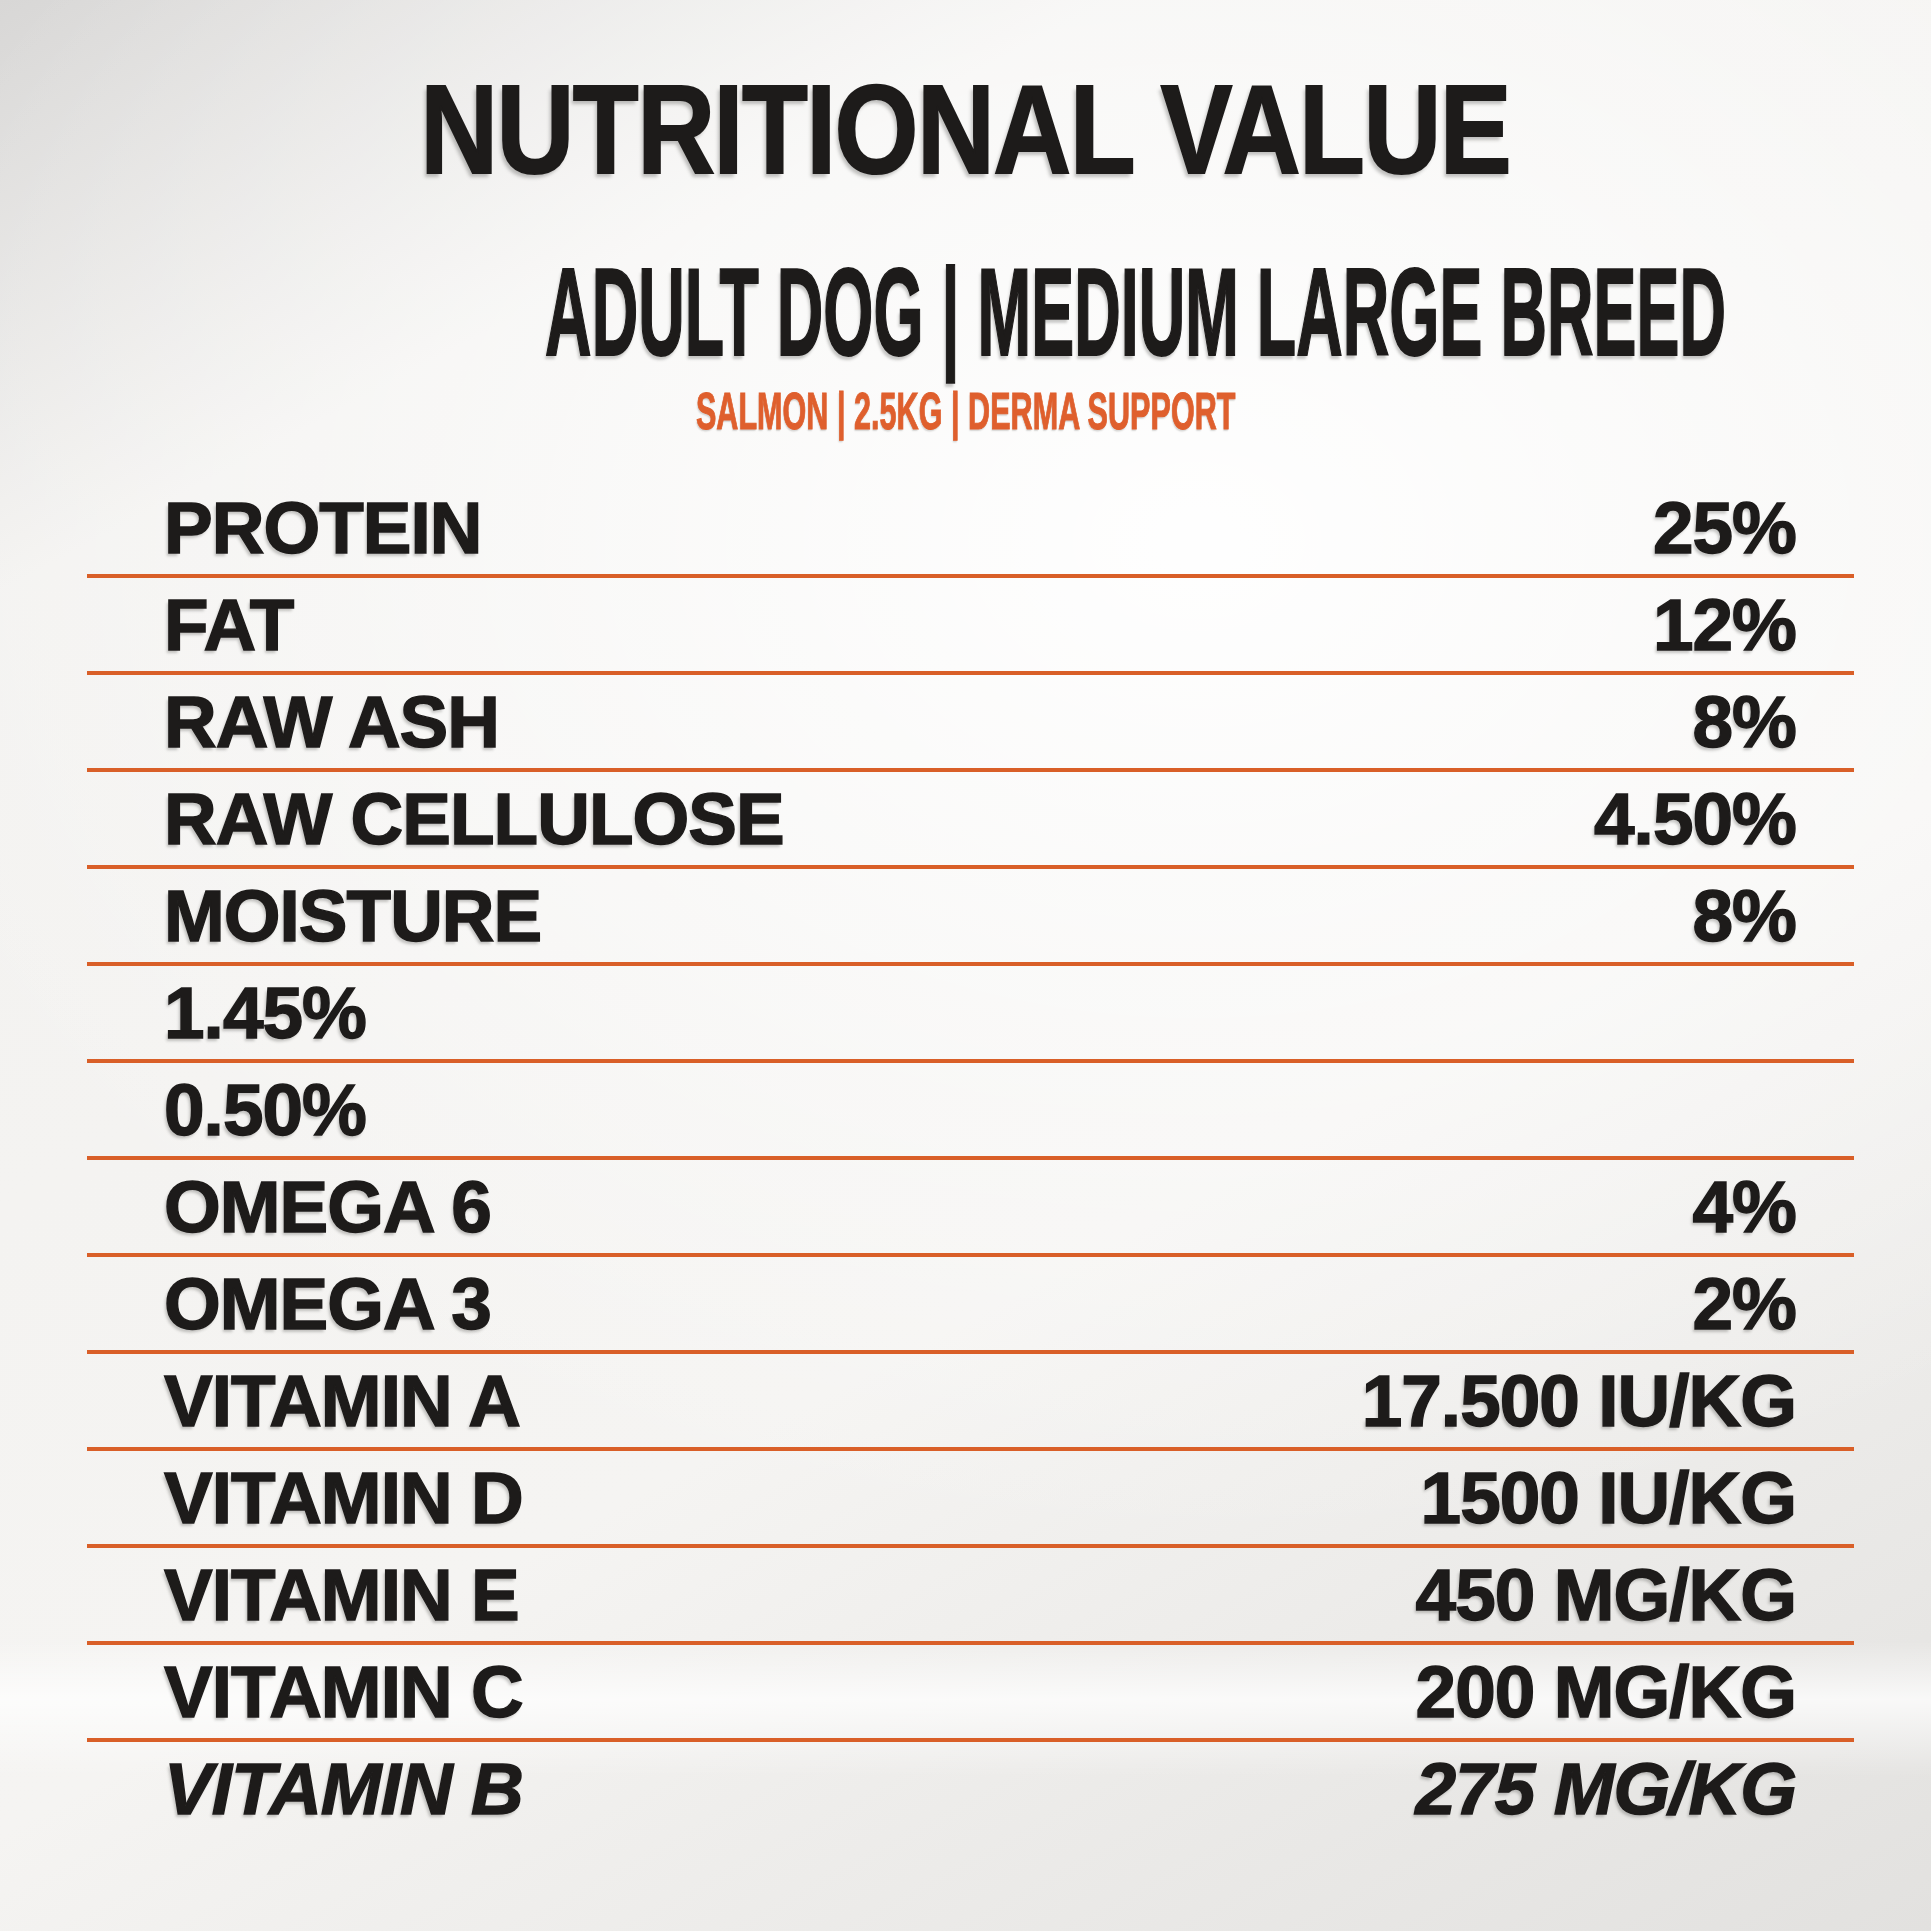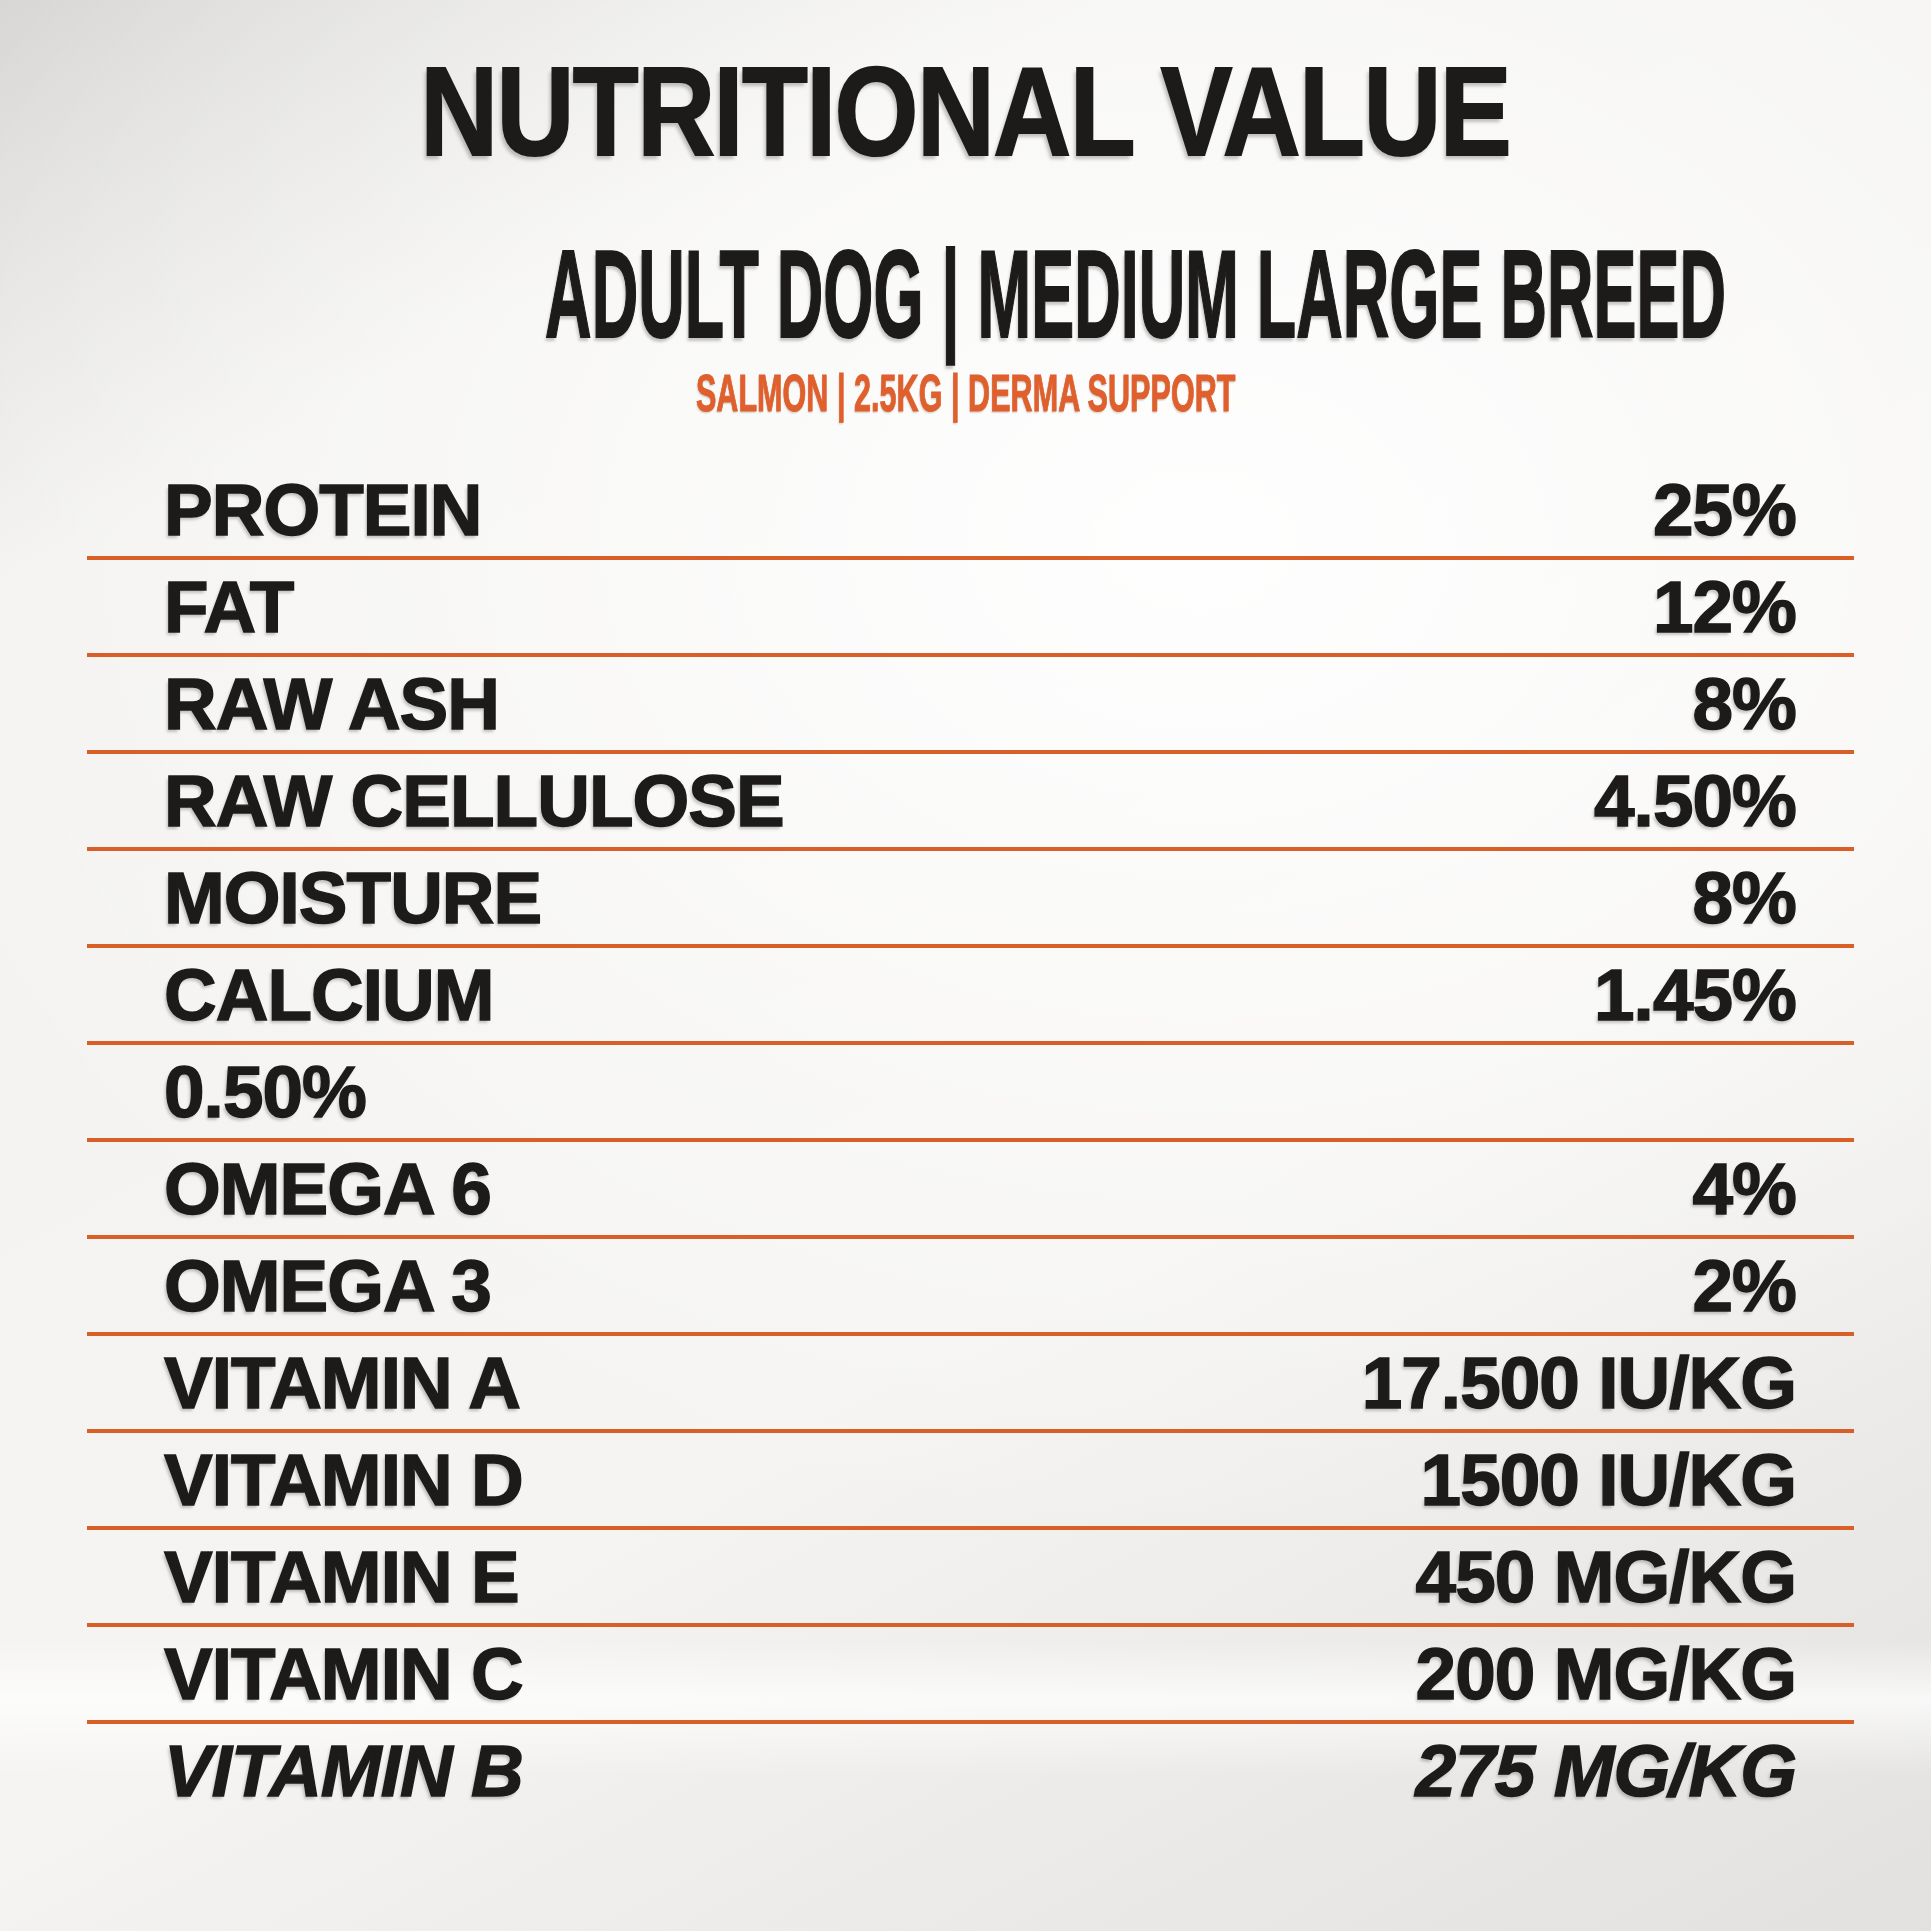--- a/index.html
+++ b/index.html
@@ -12,21 +12,21 @@
     position:relative;
     width:1931px;height:1931px;
     overflow:hidden;
     font-family:"Liberation Sans",sans-serif;
     color:var(--ink);
     background:
       linear-gradient(to bottom, rgba(255,255,255,0) 85%, rgba(255,255,255,0.75) 88%, rgba(255,255,255,0) 92%),
       radial-gradient(130% 95% at 62% 28%, rgba(255,255,255,0.95) 0%, rgba(255,255,255,0) 55%),
       linear-gradient(152deg, #d8d7d6 0%, #f3f2f0 20%, #f5f4f2 62%, #e2e1df 100%);
   }
-  .header{ text-align:center; padding-top:40px; }
+  .header{ text-align:center; padding-top:58px; }
   .title{
     margin:0;
     font-size:127px;
     font-weight:bold;
     letter-spacing:-1.9px;
     line-height:1.12;
     white-space:nowrap;
     text-shadow:-2.9px 3.9px 3.9px rgba(40,38,36,0.28);
   }
   .title .squeeze{ display:inline-block; transform:scaleX(0.85); -webkit-text-stroke:1.9px currentColor; }
@@ -95,21 +95,20 @@
     </div>
     <div class="row">
       <span class="label">RAW CELLULOSE</span>
       <span class="value">4.50%</span>
     </div>
     <div class="row">
       <span class="label">MOISTURE</span>
       <span class="value">8%</span>
     </div>
     <div class="row">
-      <span class="label">CALCIUM</span>
       <span class="value">1.45%</span>
     </div>
     <div class="row">
       <span class="value">0.50%</span>
     </div>
     <div class="row">
       <span class="label">OMEGA 6</span>
       <span class="value">4%</span>
     </div>
     <div class="row">

